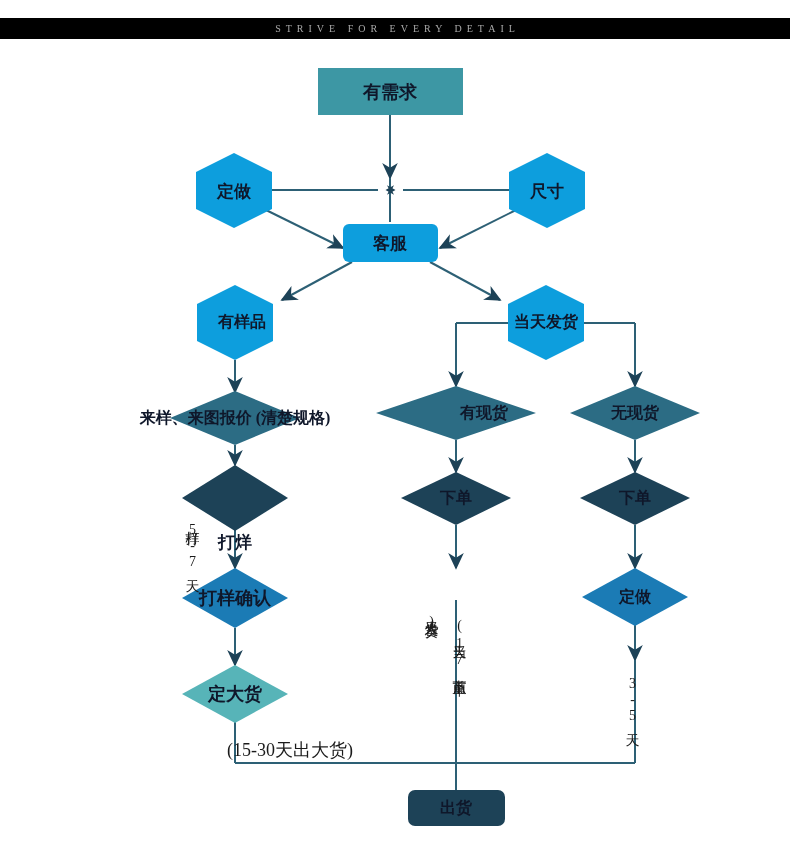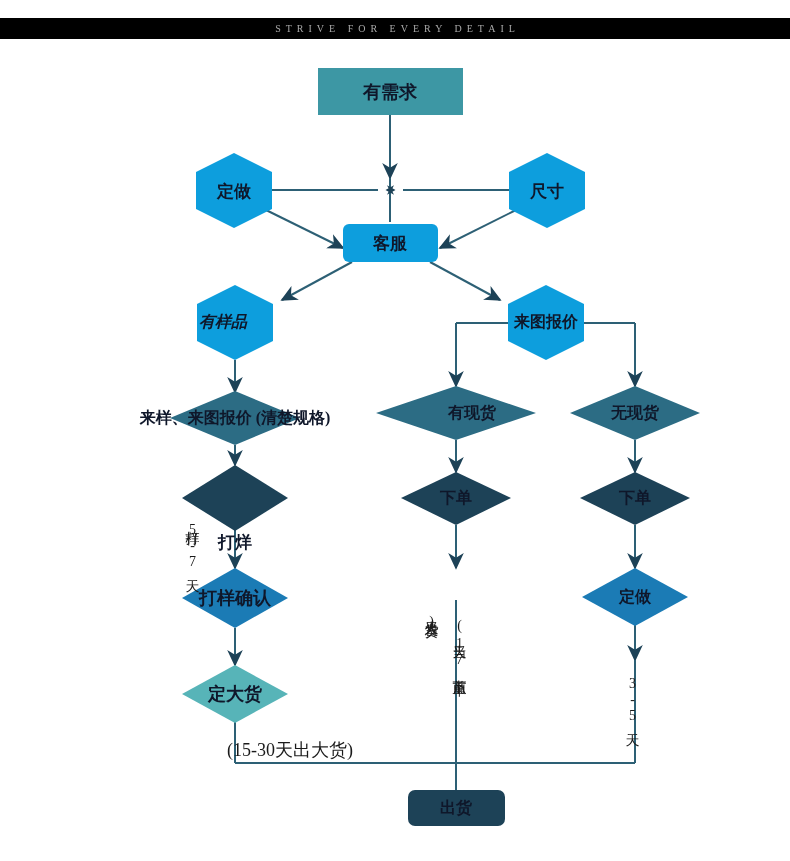--- a/index.html
+++ b/index.html
@@ -185,36 +185,36 @@
   </div>
 
   <div class="label sz18" style="left:390px; top:92px;">有需求</div>
 
   <div class="label sz17" style="left:234px; top:191px;">定做</div>
 
   <div class="label sz17" style="left:547px; top:191px;">尺寸</div>
 
   <div class="label sz17" style="left:390px; top:243px;">客服</div>
 
-  <div class="label sz16" style="left:223px; top:322px;font-style:italic;">有样品</div>
-
-  <div class="label sz16" style="left:546px; top:322px;">来图报价</div>
+  <div class="label sz16" style="left:242px; top:322px;">有样品</div>
+
+  <div class="label sz16" style="left:546px; top:322px;">当天发货</div>
 
   <div class="label" style="left:235px; top:418px; line-height:1.05;">
     <span class="sz15">来样、来图报价</span>
     <span class="sub">(清楚规格)</span>
   </div>
 
   <div class="label sz17" style="left:235px; top:498px;margin-top:44px;">打烊</div>
 
   <div class="label sz15" style="left:235px; top:598px;">打样确认</div>
 
   <div class="label sz15" style="left:235px; top:694px;text-align:center;">定大货</div>
 
-  <div class="label sz16" style="left:472px; top:413px;">有现货</div>
+  <div class="label sz16" style="left:484px; top:413px;">有现货</div>
 
   <div class="label sz16" style="left:456px; top:498px;">下单</div>
 
   <div class="label sz16" style="left:635px; top:413px;">无现货</div>
 
   <div class="label sz16" style="left:635px; top:498px;">下单</div>
 
   <div class="label sz16" style="left:635px; top:597px;">定做</div>
 
   <div class="label sz16" style="left:456px; top:808px;">出货</div>

